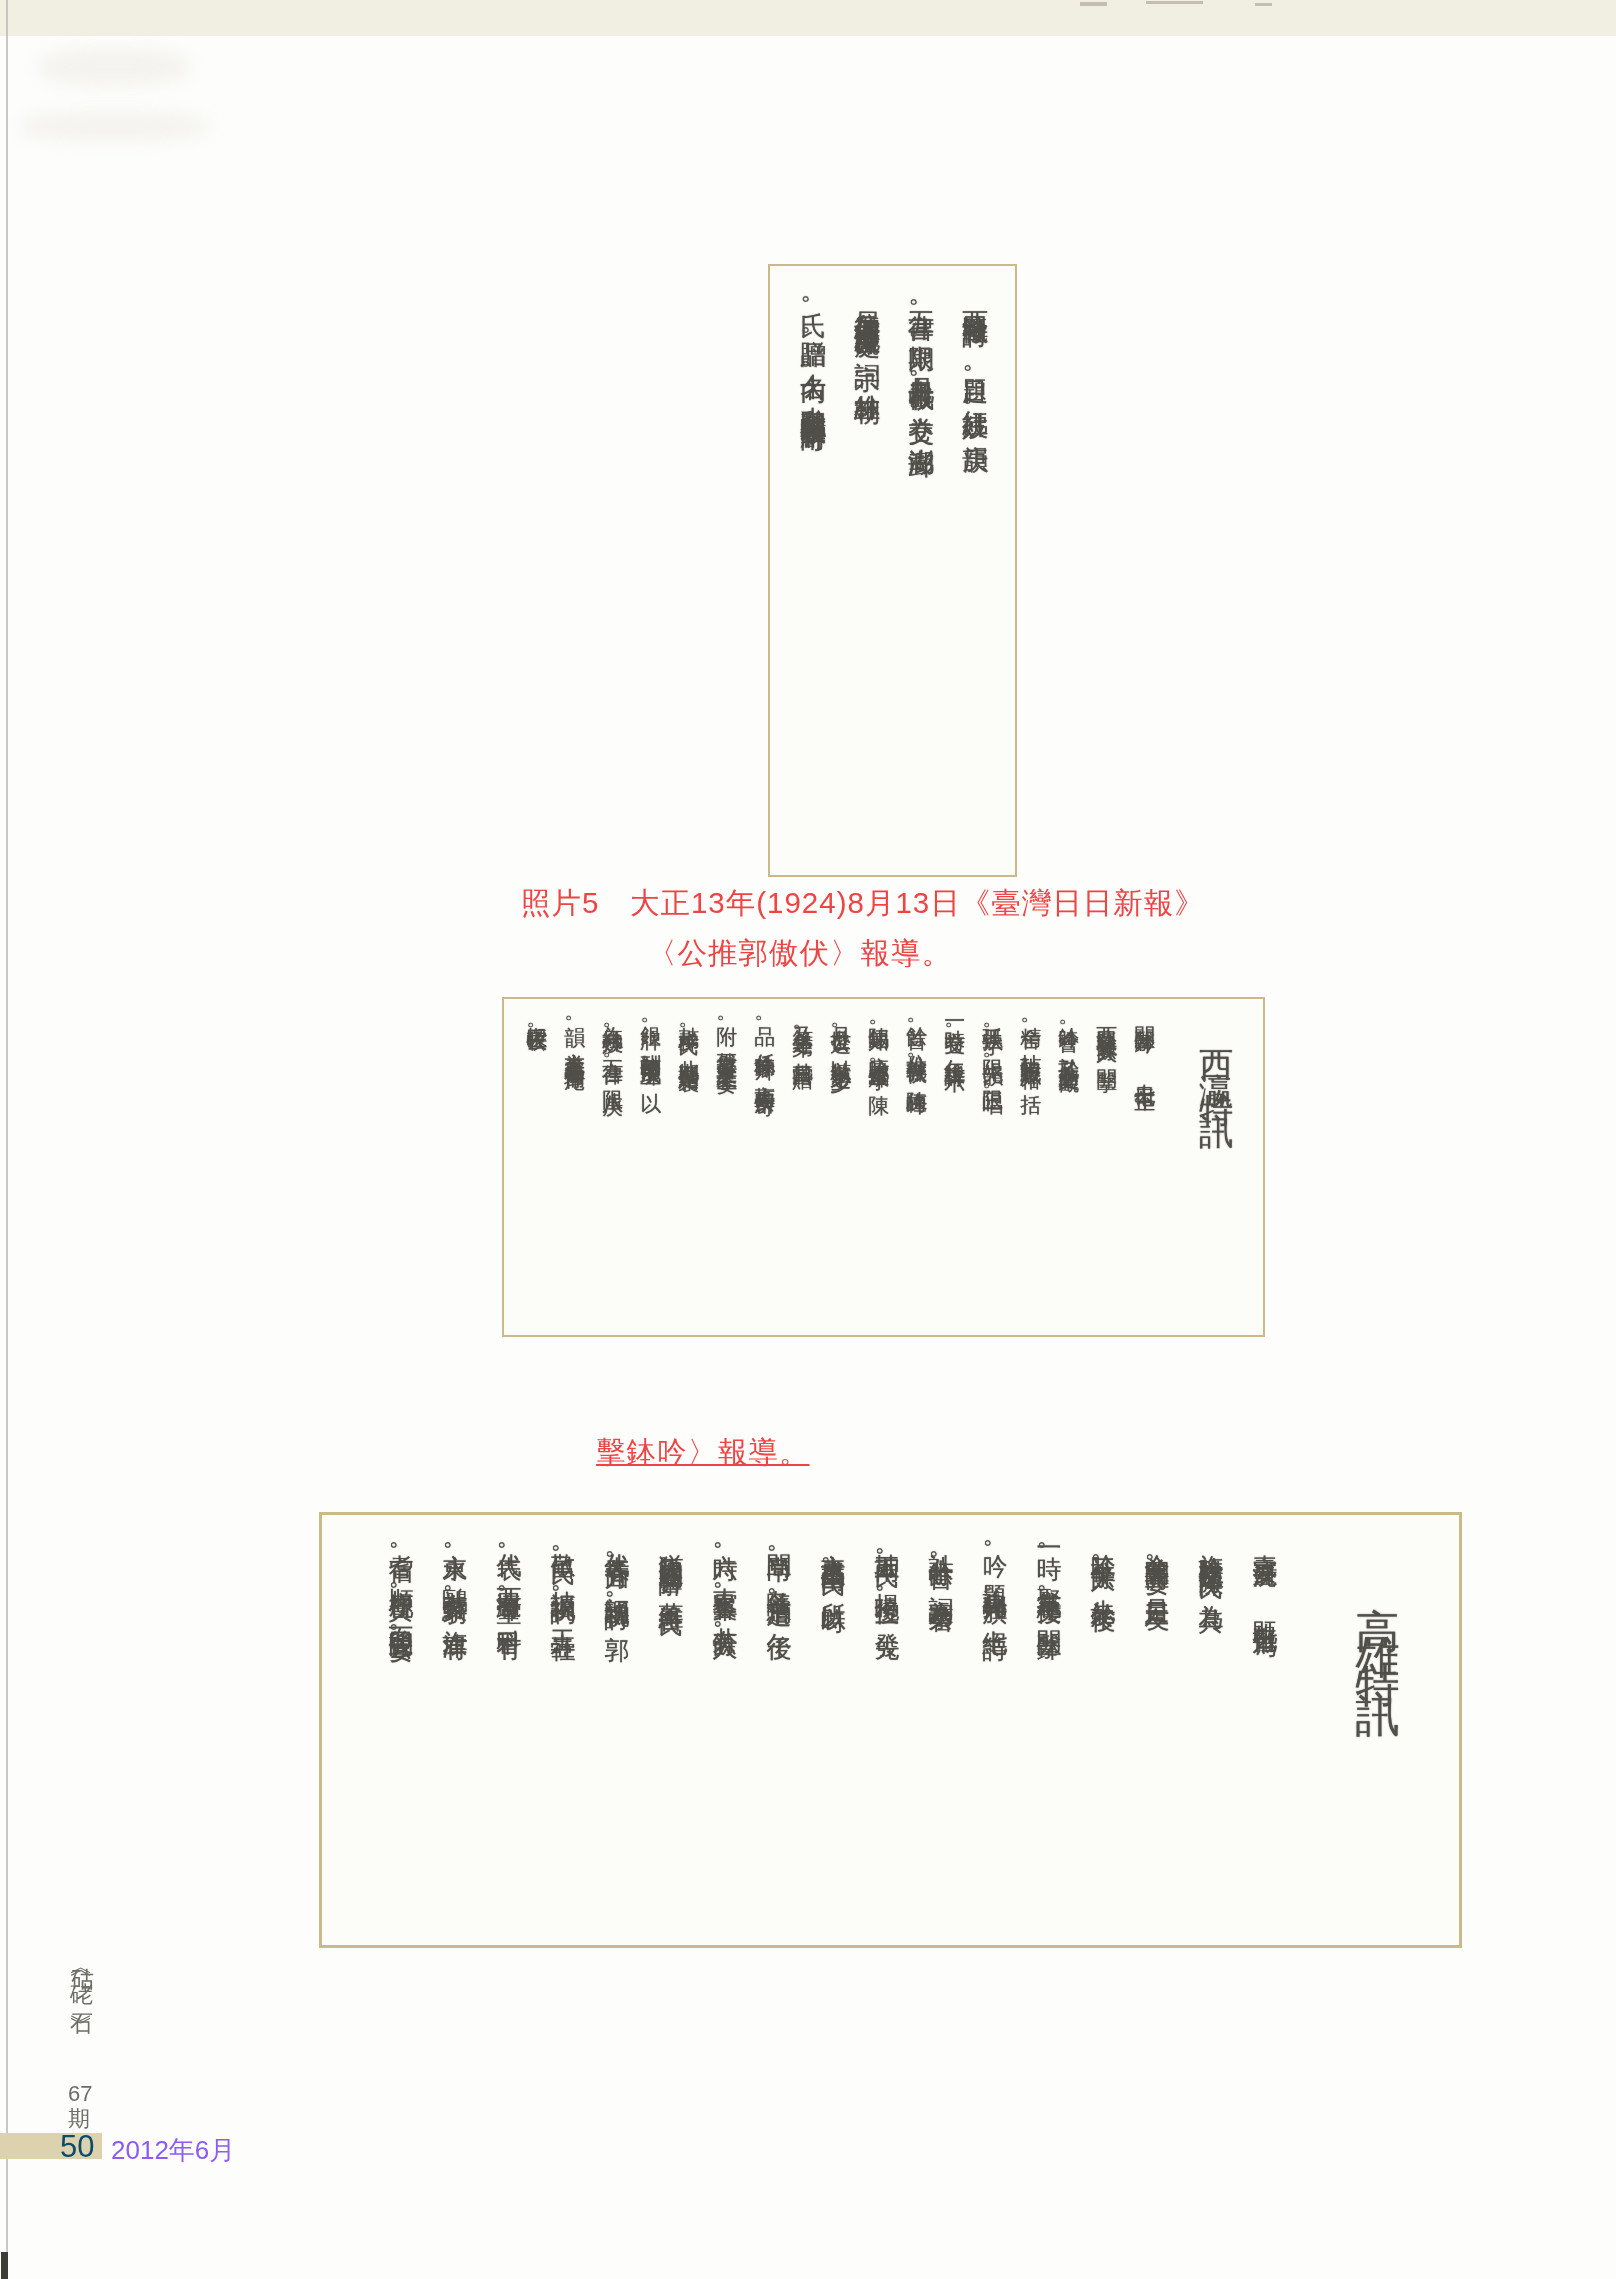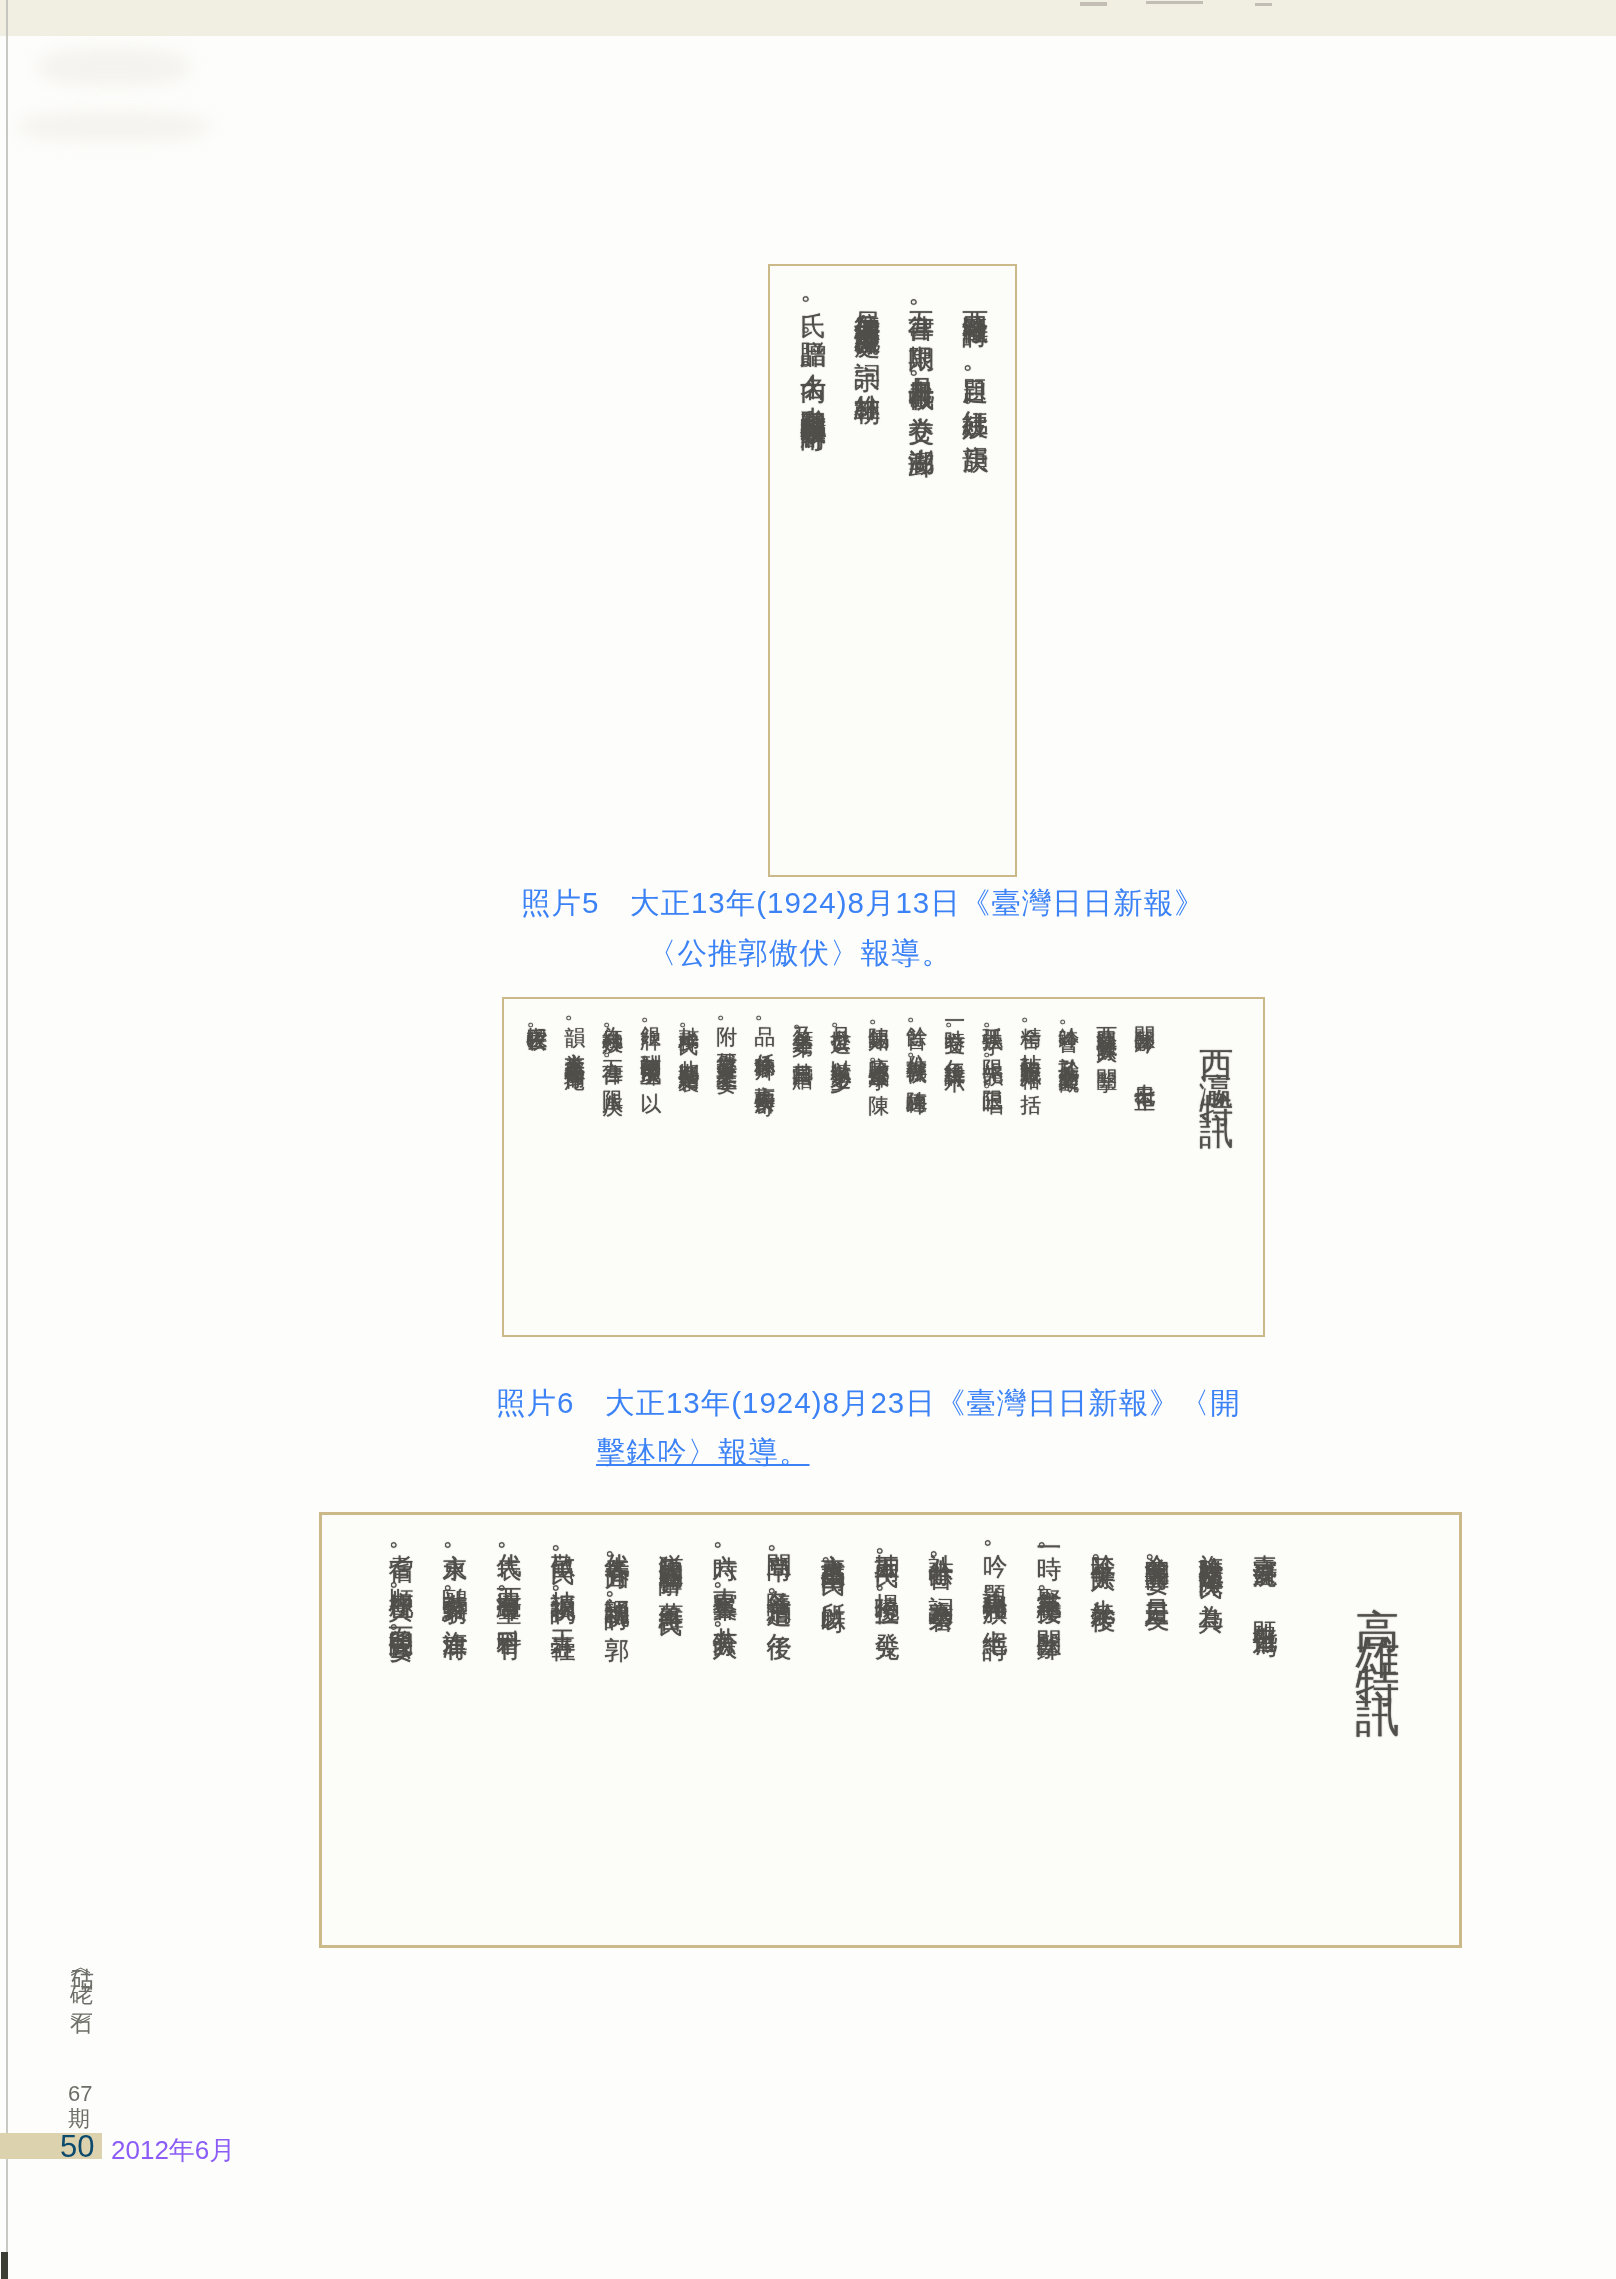--- a/index.html
+++ b/index.html
@@ -41,21 +41,21 @@
   .clip6 .headline{font-size:34px;letter-spacing:21px;line-height:67px;padding-top:13.3px;margin-left:19px;}
   .clip6 .vcol{font-size:21px;letter-spacing:2.4px;line-height:38px;}
 
   
   .clip7{left:319px;top:1512px;width:1143px;height:436px;border-width:3.8px;}
   .clip7 .clip-inner{padding:19px 25px;}
   .clip7 .headline{font-size:44px;letter-spacing:28.5px;line-height:114px;padding-top:38px;margin-left:28.5px;}
   .clip7 .vcol{font-size:25px;letter-spacing:2.9px;line-height:54px;}
 
   
-  .caption{position:absolute;color:#3b82f6;font-size:29.5px;line-height:32px;white-space:pre;letter-spacing:1px;}
+  .caption{position:absolute;color:#ef4444;font-size:29.5px;line-height:32px;white-space:pre;letter-spacing:1px;}
   .cap5-l1{left:521px;top:887px;}
   .cap5-l2{left:647px;top:937px;}
   .cap6-l1{left:496px;top:1387px;}
   .cap6-l2{left:596px;top:1436px;text-decoration:underline;}
   .cap7   {left:392px;top:2026px;}
 
   
   .journal-title{
     position:absolute;left:67px;top:1961px;height:162px;
     writing-mode:vertical-rl;text-orientation:upright;
@@ -88,21 +88,20 @@
   </figure>
   <div class="caption cap5-l1">照片5　大正13年(1924)8月13日《臺灣日日新報》</div>
   <div class="caption cap5-l2">〈公推郭傲伏〉報導。</div>
 
   <figure class="clip clip6">
     <div class="clip-inner">
       <div class="headline">西瀛特訊</div>
       <div class="cols"><div class="vcol">開擊鉢吟　　去七日午正</div><div class="vcol">西瀛吟社員廿餘人。開擊</div><div class="vcol">鉢吟會。於孔子廟之樂觀</div><div class="vcol">精舍。拈朱時鯤魚昇格。括</div><div class="vcol">弧扶二字。限先韻。限三唱。</div><div class="vcol">一時交卷。午後計得六十</div><div class="vcol">餘首。公推郭傲伏。陳梅峰</div><div class="vcol">陳錫如。康吟都盧燦亭。陳</div><div class="vcol">月世公選。以精敏之多少</div><div class="vcol">及第之等第。其當日贈</div><div class="vcol">品。係林豫卿　高梅安所寄</div><div class="vcol">附。然更有好事之某生委</div><div class="vcol">鼓步梯氏。此期擬定精製</div><div class="vcol">銀牌。酬蔡爾成珠玉。以</div><div class="vcol">為紅拂妓。五言律。限八庚</div><div class="vcol">韻。交卷處為公衙埔仔尾</div><div class="vcol">樑臣收云。</div></div>
     </div>
   </figure>
-  <div class="caption cap6-l1">照片6　大正13年(1924)8月23日《臺灣日日新報》〈開</div>
   <div class="caption cap6-l2">擊鉢吟〉報導。</div>
 
   <figure class="clip clip7">
     <div class="clip-inner">
       <div class="headline">高雄特訊</div>
       <div class="cols"><div class="vcol">壽宴盛況　　既報七日為</div><div class="vcol">旗吟社友鎭海陳氏。為其</div><div class="vcol">令尊翁開壽宴。是日三友</div><div class="vcol">吟社三十餘人。先於午後</div><div class="vcol">一時。聚集花美樓。開擊鉢</div><div class="vcol">吟。題詠山光昇旗。七絕詩</div><div class="vcol">計八十餘首。詞宗為蔡碧</div><div class="vcol">坤五兩氏。揭曉後。一發先</div><div class="vcol">永東盛萬山兩氏。所以時</div><div class="vcol">間尚早。各隨意消遣。午後</div><div class="vcol">六時。東賓客集。共有餘人。</div><div class="vcol">猶氏起述開會辭。蘇維吾氏</div><div class="vcol">代表各方面。朗誦祝詩。郭</div><div class="vcol">敬昌氏。披讀祝詞。玉壺社</div><div class="vcol">代表。西瀛有璋堂。科甲有</div><div class="vcol">永東。鷗社有家騎。旗津有</div><div class="vcol">耆宿。順序祝賀。而後開宴云。</div></div>
     </div>
   </figure>
 
   <div class="journal-title">《硓𥑮石》</div>

